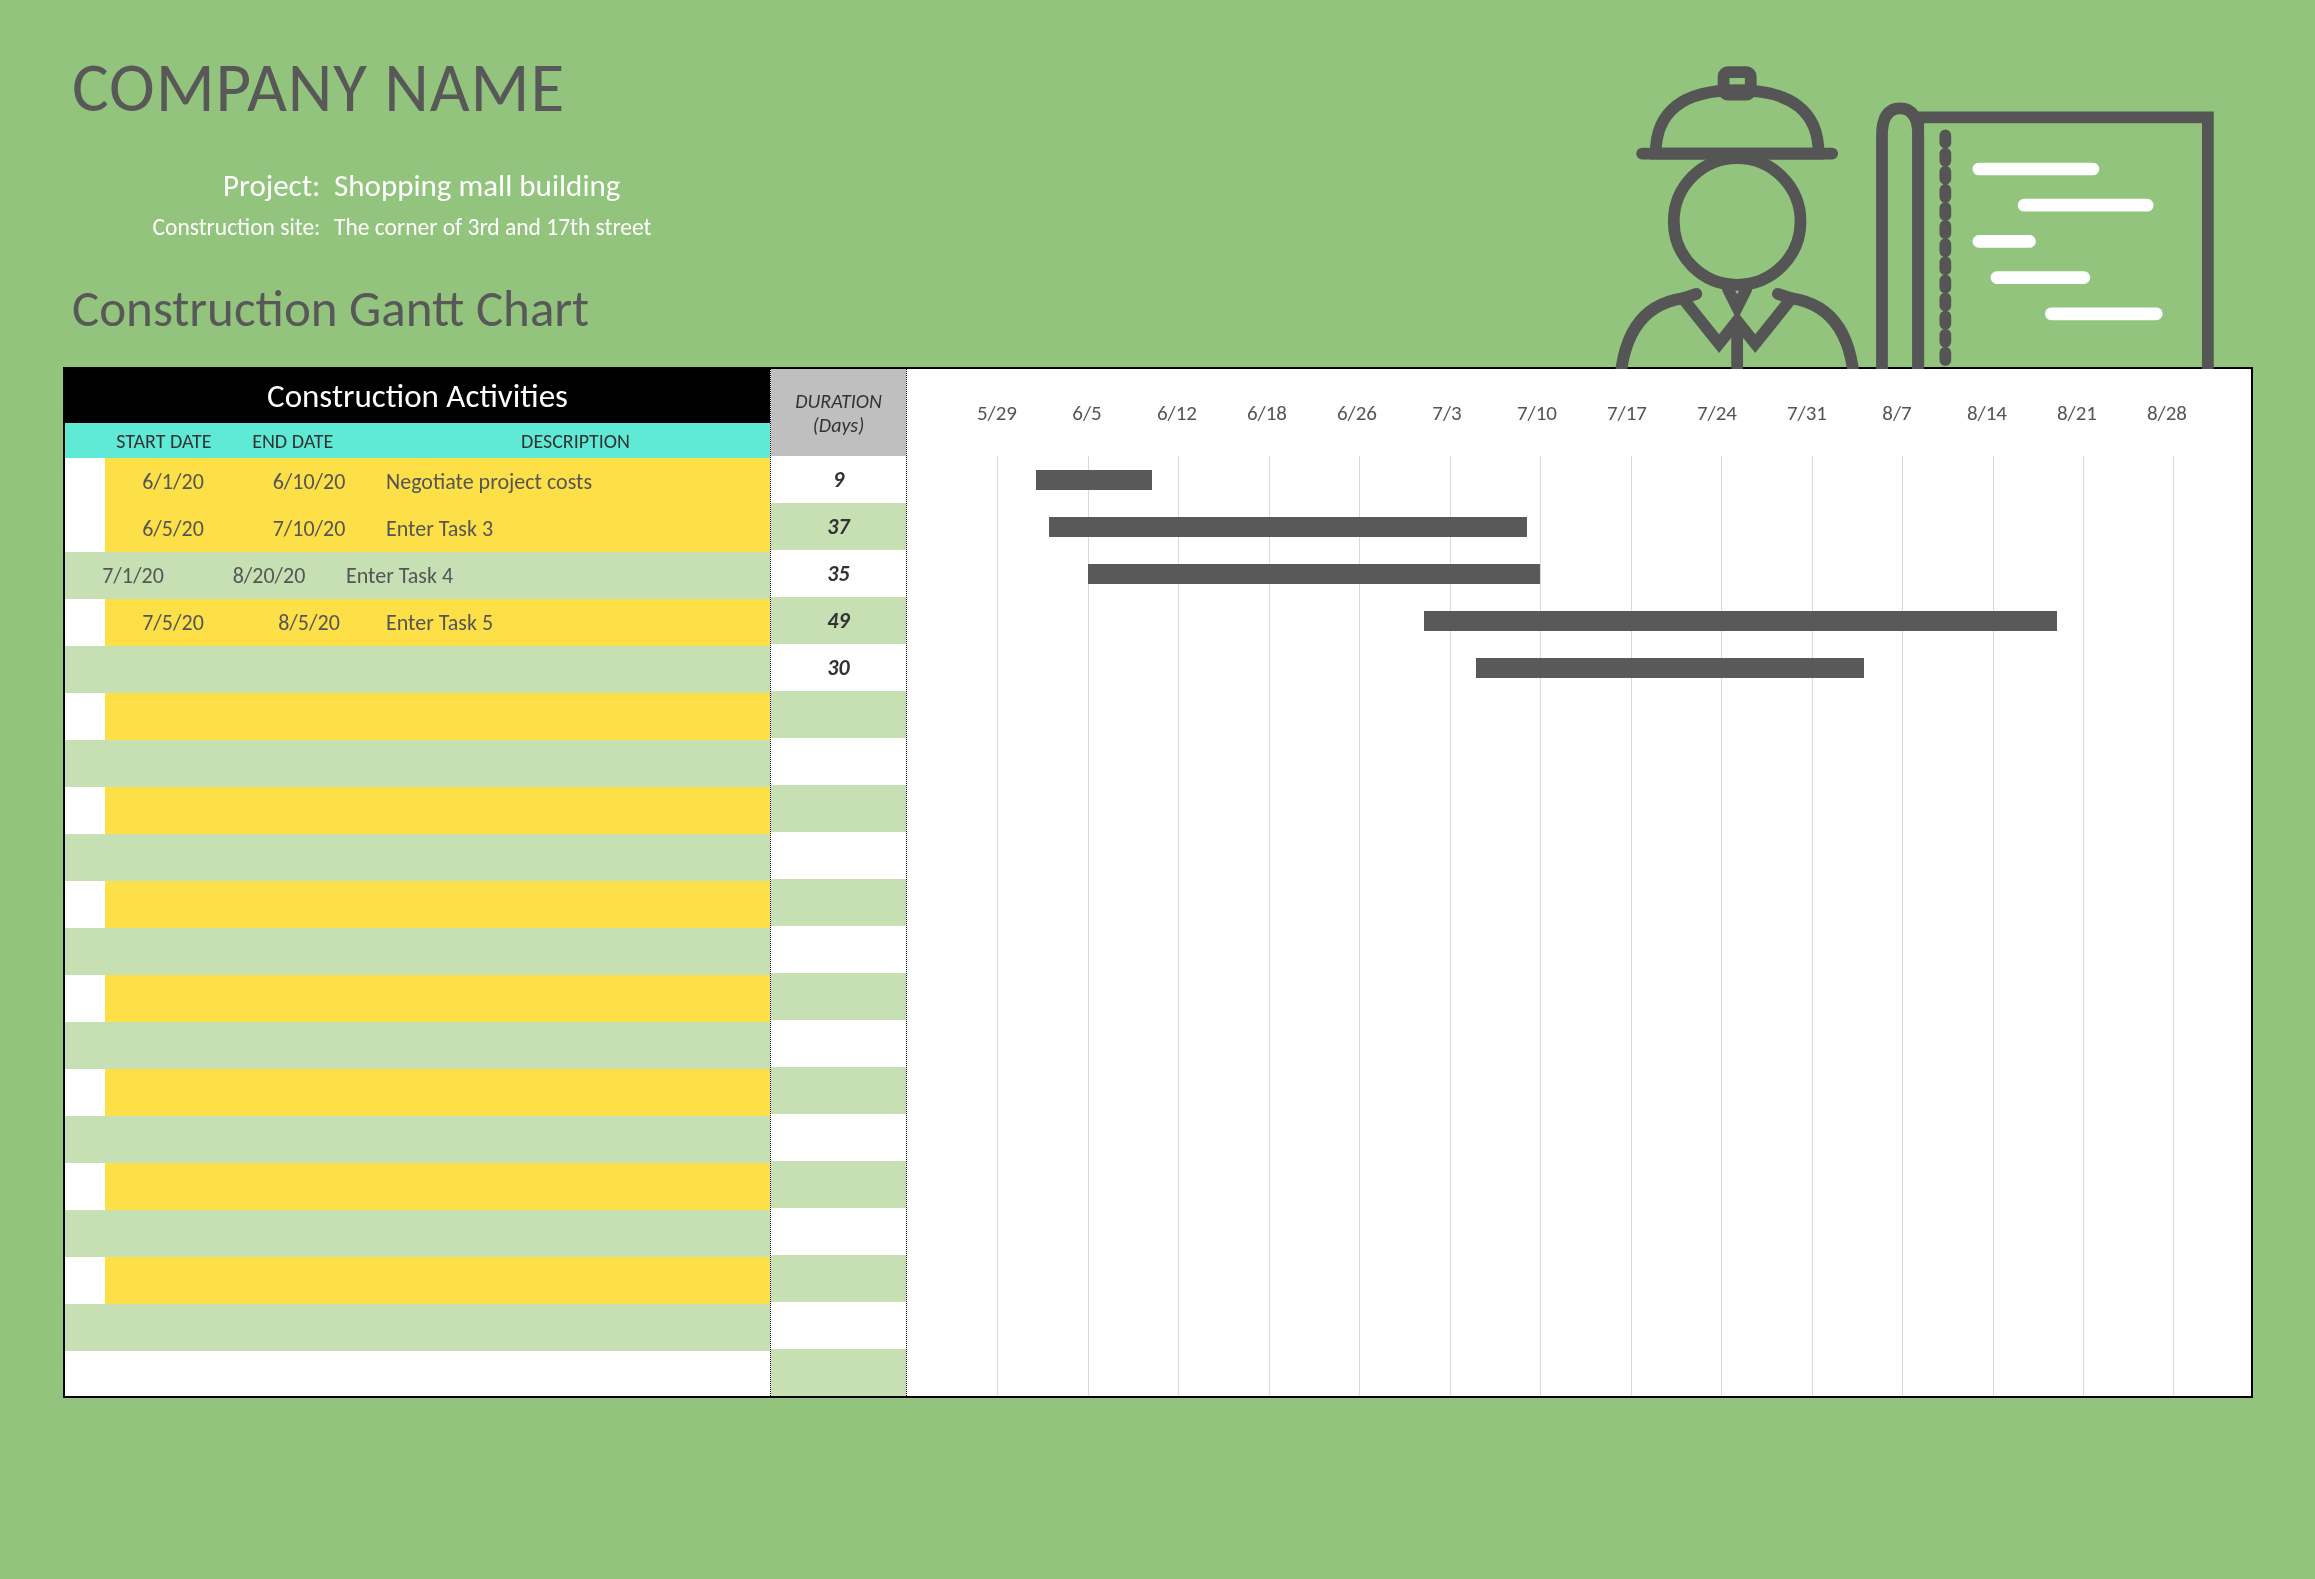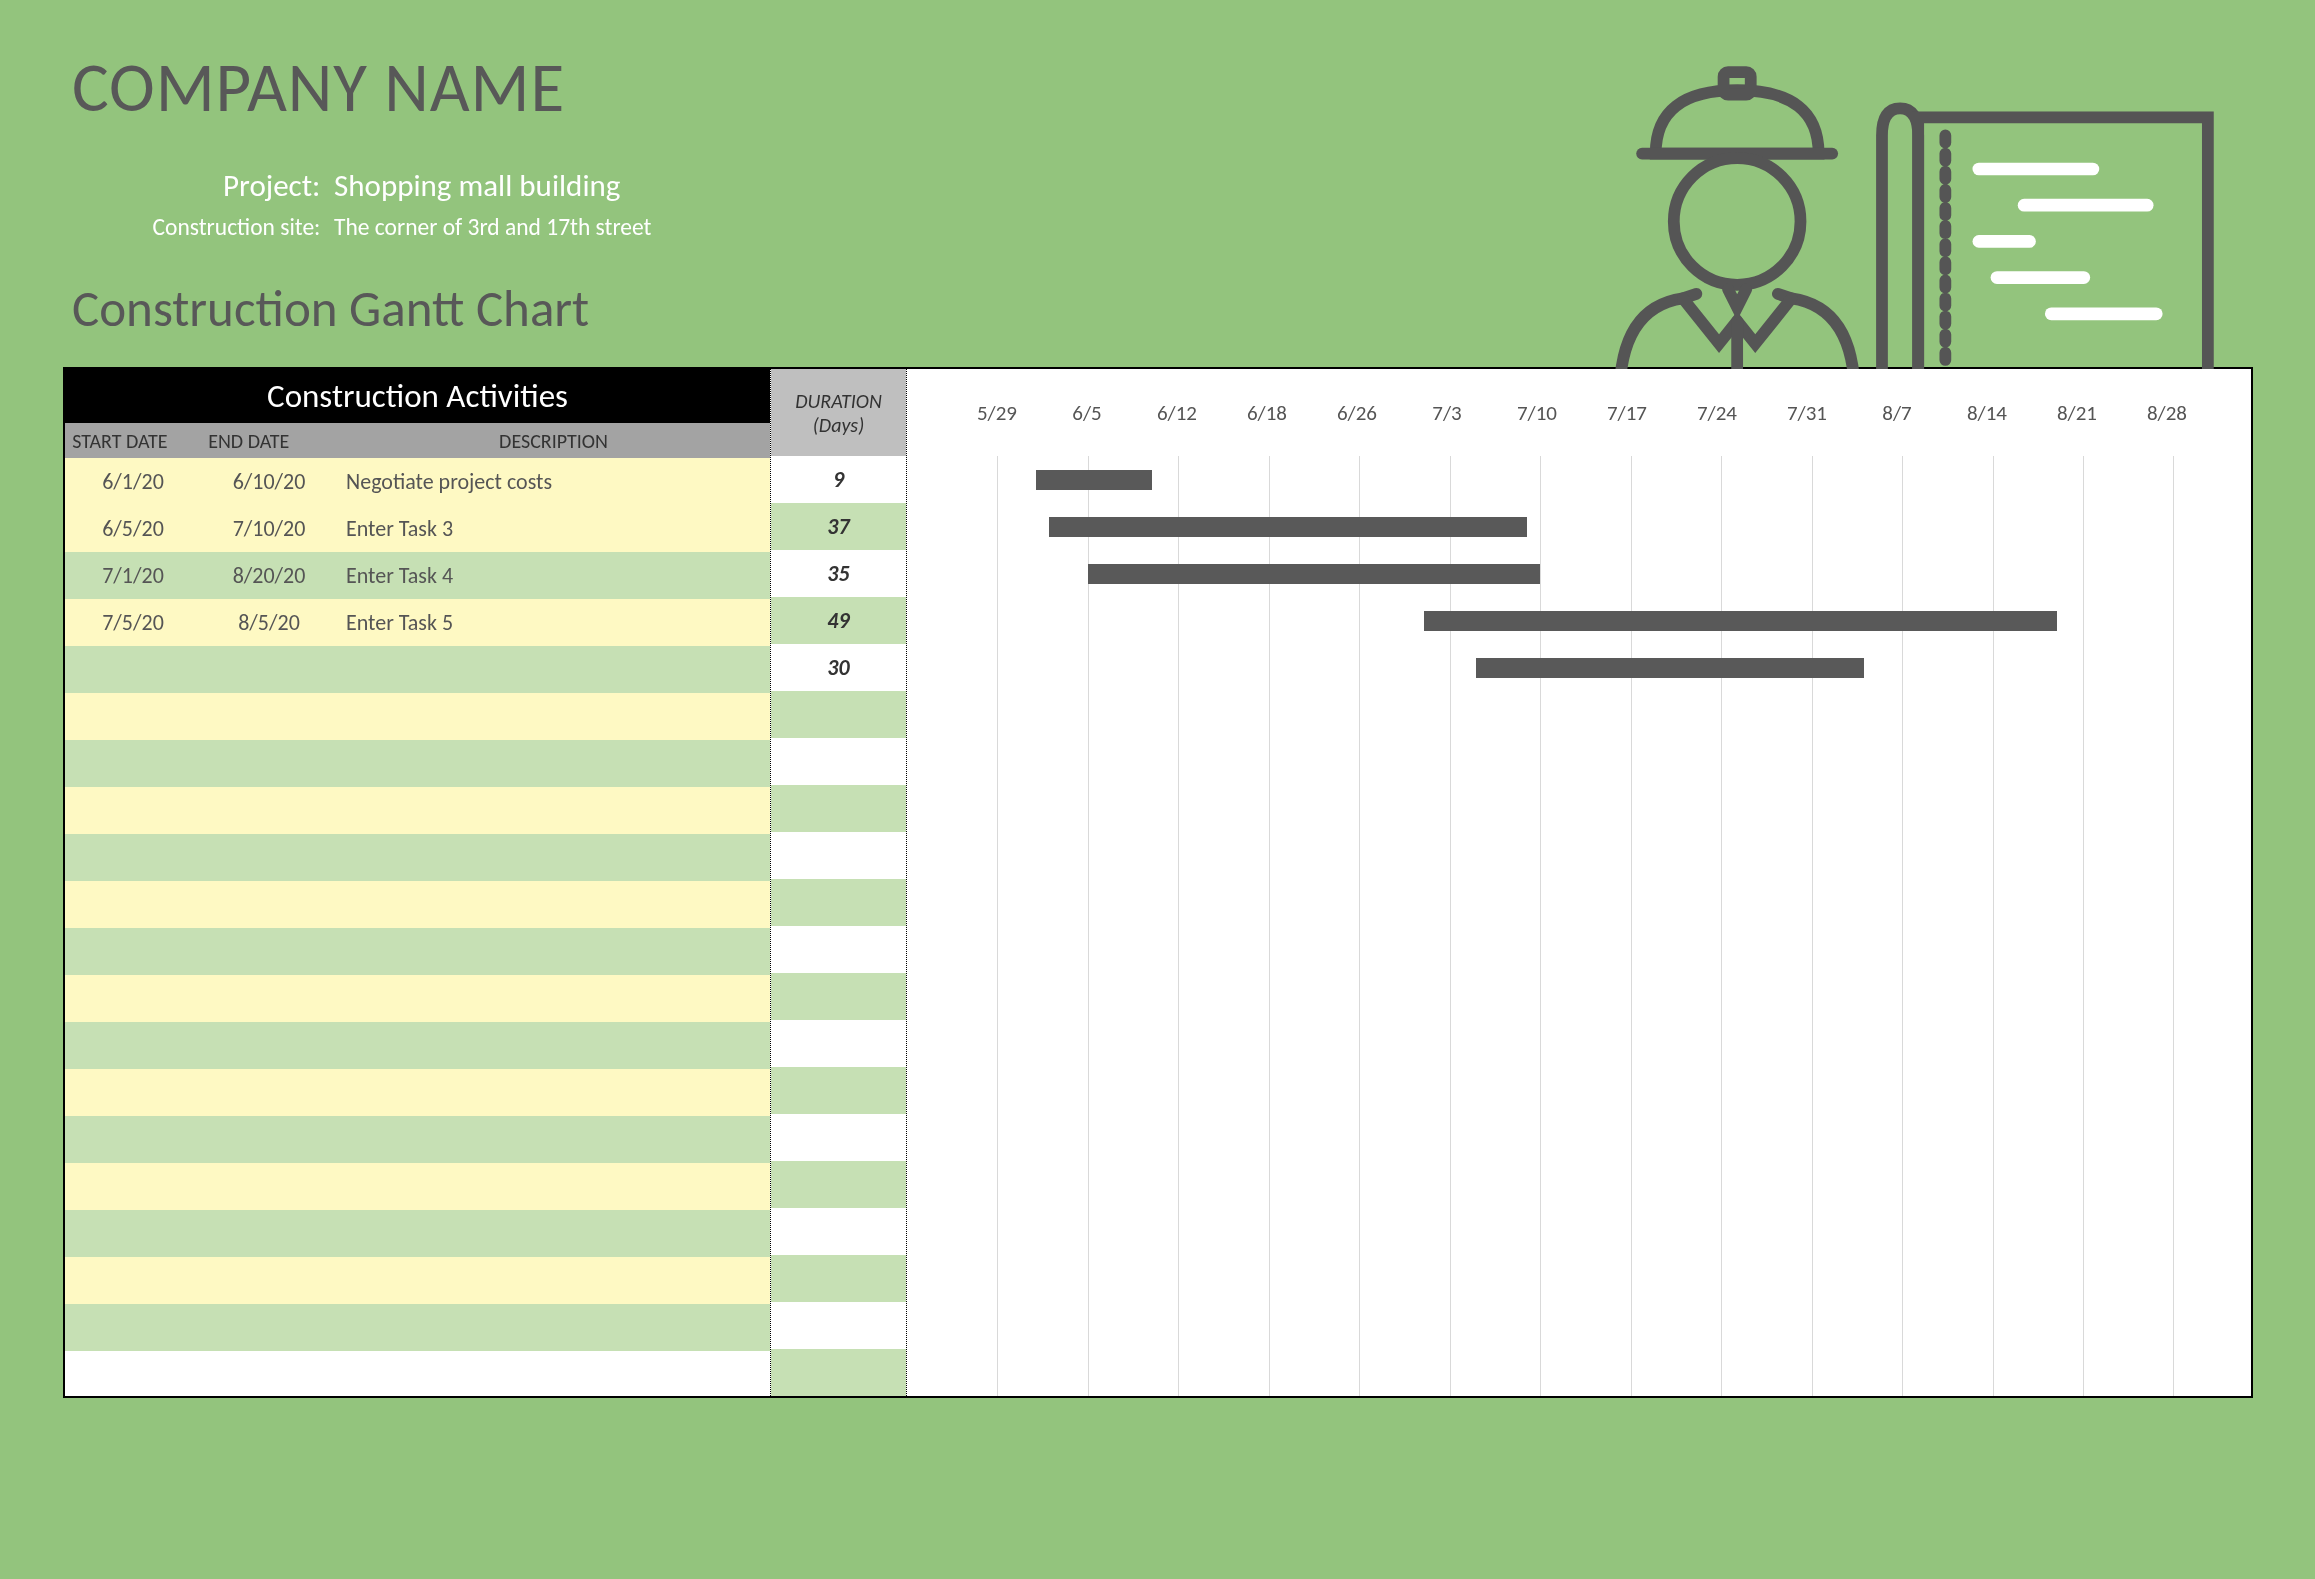--- a/index.html
+++ b/index.html
@@ -71,24 +71,25 @@
 }
 .activities-header {
   background: #000;
   color: #fff;
   font-size: 33px;
   text-align: center;
   padding: 7.2px 0;
   font-weight: 400;
 }
 .activities-subheader {
-  background: #a3a3a3;
+  background: #5eead4;
   display: flex;
   font-size: 20px;
   color: #333;
+  padding-left: 44px;
 }
 .sub-start { width: 136px; padding: 5.4px 7.2px; }
 .sub-end { width: 136px; padding: 5.4px 7.2px; }
 .sub-desc { flex: 1; padding: 5.4px 7.2px; text-align: center; }
 .duration-panel {
   width: 136px;
   border-right: 1.8px dotted #000;
   font-style: italic;
 }
 .duration-header {
@@ -107,21 +108,21 @@
   display: flex;
   flex-direction: column;
 }
 .task-row {
   display: flex;
   height: 47px;
   align-items: center;
   font-size: 22px;
   color: #555;
 }
-.task-row.even { background: #fef9c3; }
+.task-row.even { background: #fde047; margin-left: 40px; }
 .task-row.odd { background: #c6e0b4; }
 .task-start { width: 136px; text-align: center; }
 .task-end { width: 136px; text-align: center; }
 .task-desc { flex: 1; padding-left: 9px; }
 .duration-rows {
   display: flex;
   flex-direction: column;
 }
 .duration-cell {
   height: 47px;

